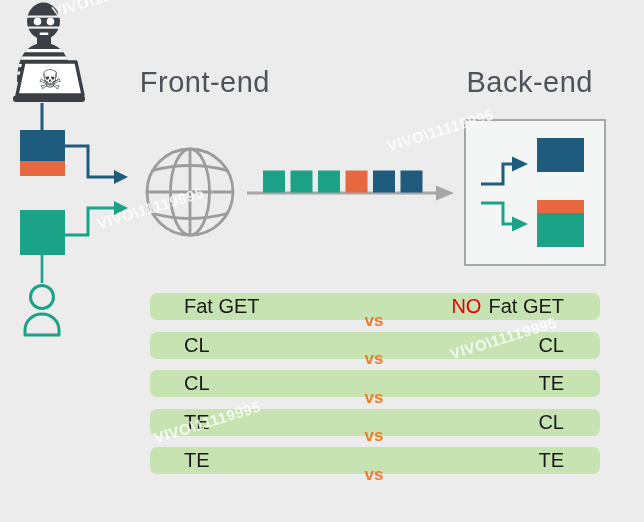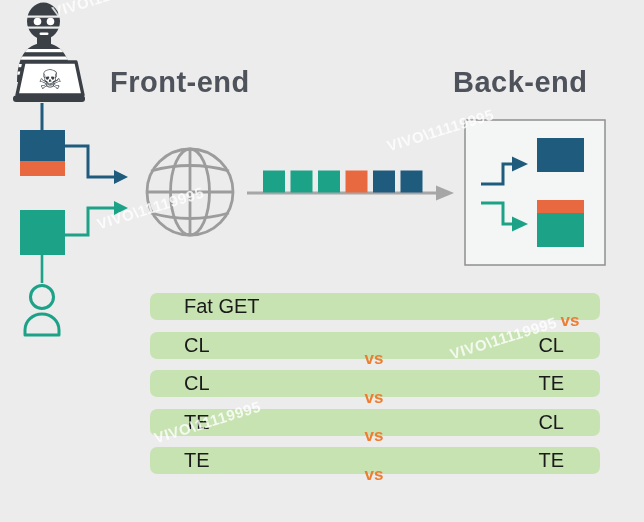--- a/index.html
+++ b/index.html
@@ -3,25 +3,25 @@
 <meta charset="utf-8">
 <style>
   html,body { margin:0; padding:0; background:#ECECEC; }
   .canvas {
     position:relative; width:644px; height:522px; overflow:hidden;
     background:#ECECEC;
     font-family:"Liberation Sans", sans-serif;
   }
   svg.diagram { position:absolute; left:0; top:0; }
   .heading {
-    position:absolute; width:160px; text-align:left;
-    font-size:29px; color:#4E535B; letter-spacing:0.5px;font-weight:bold;
+    position:absolute; width:160px; text-align:right;
+    font-size:29px; color:#4E535B; letter-spacing:0.5px;
   }
   .heading.front { left:110px; top:66px; }
-  .heading.back  { left:453px; top:66px; }
+  .heading.back  { left:433px; top:66px; }
   .rows { position:absolute; left:150px; top:293px; width:450px; }
   .row {
     height:27px; margin-bottom:11.5px; border-radius:7px;
     background:#C8E3B2; display:flex; align-items:center;
     font-size:20px; color:#1A1A1A;
   }
   .row .left  { flex:1; text-align:left;  padding-left:34px; }
   .row .vs    { width:60px; text-align:center; font-size:17px; font-weight:700; color:#ED7D31;margin-top:28px; }
   .row .right { flex:1; text-align:right; padding-right:36px; }
   .row .no { color:#E80000; }
@@ -117,20 +117,21 @@
     </g>
   </svg>
 
   <div class="heading front">Front-end</div>
   <div class="heading back">Back-end</div>
 
   <div class="rows">
     <div class="row">
       <span class="left">Fat GET</span>
       <span class="vs">vs</span>
+      <span class="right"><span class="no">NO</span><span>Fat GET</span></span>
     </div>
     <div class="row">
       <span class="left">CL</span>
       <span class="vs">vs</span>
       <span class="right"><span>CL</span></span>
     </div>
     <div class="row">
       <span class="left">CL</span>
       <span class="vs">vs</span>
       <span class="right"><span>TE</span></span>

